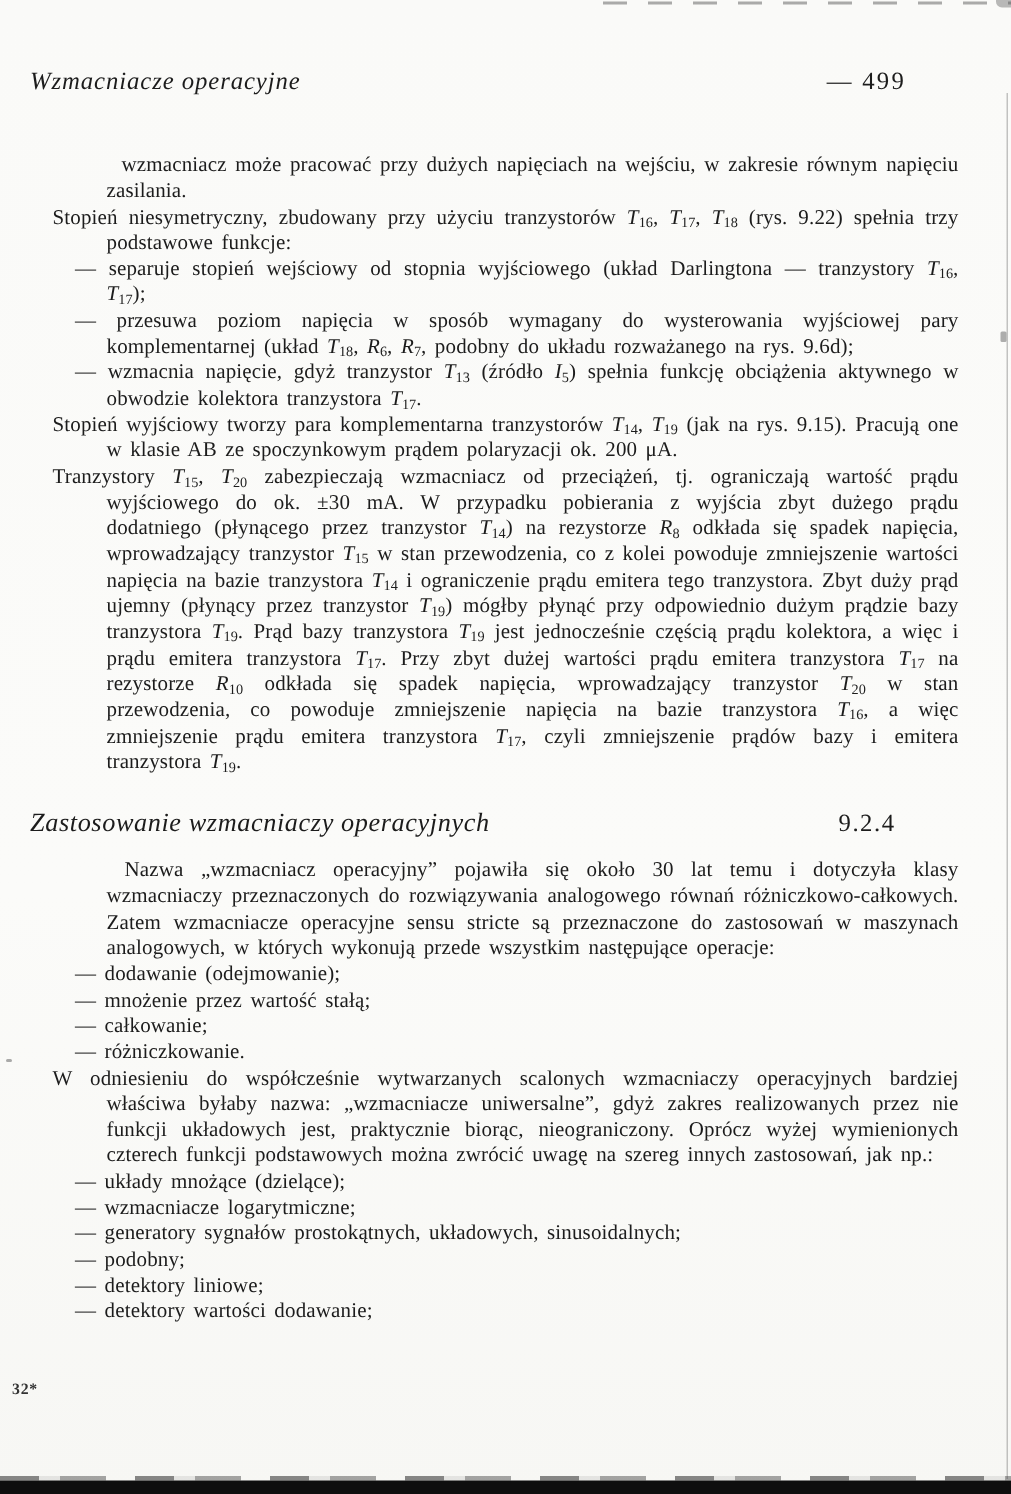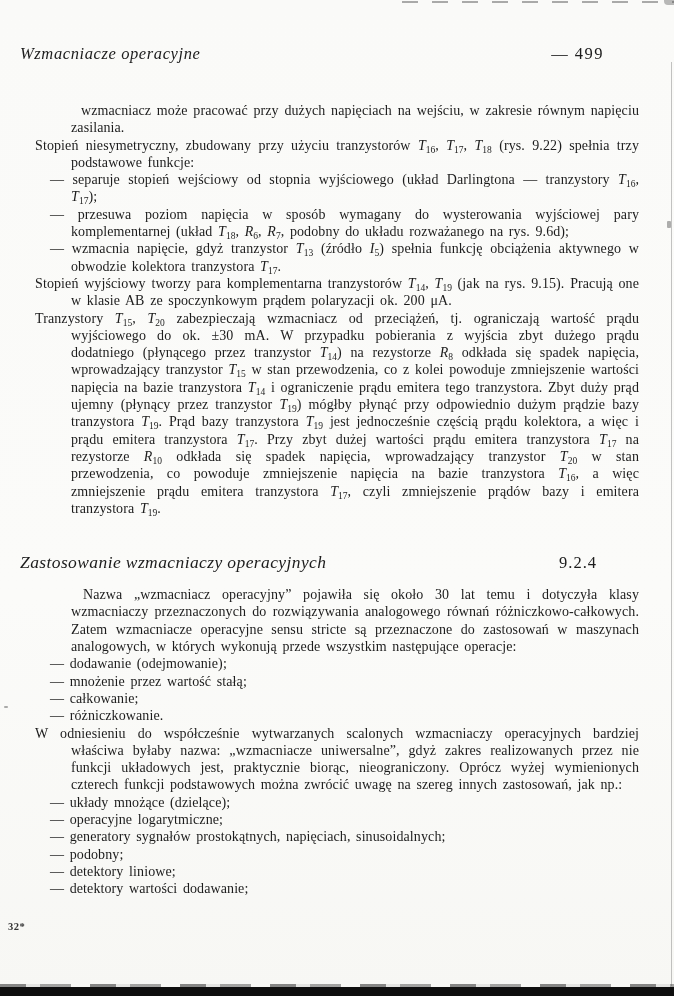--- a/index.html
+++ b/index.html
@@ -24,21 +24,21 @@
   }
   .para i{font-family:"Liberation Serif","DejaVu Serif",serif;}
   .para sub{font-size:0.68em;line-height:0;vertical-align:-0.28em;letter-spacing:0;}
   .cont{text-indent:10px;}
   .hang{text-indent:-36px;}
   .dash{text-indent:-21px;}
   .indent{text-indent:12px;}
   
   .section-row{
     display:flex;justify-content:space-between;align-items:flex-end;
-    margin:35px 42px 13px -51px;
+    margin:21px 42px 13px -51px;
   }
   .section-title{font-style:italic;font-size:17.5px;letter-spacing:0.4px;}
   .section-number{font-size:16.5px;letter-spacing:1px;}
   
   .footer-mark{position:absolute;left:8px;top:921px;font-size:10.5px;letter-spacing:0.5px;color:#333;font-weight:bold;}
   
   .bottom-bar{position:absolute;left:0;right:0;bottom:0;height:9px;background:#0e0e0e;}
   .bottom-bar-fringe{
     position:absolute;left:0;right:0;bottom:9px;height:3px;
     background:repeating-linear-gradient(90deg,rgba(40,40,40,.55) 0 26px,rgba(120,120,120,.15) 26px 40px,rgba(60,60,60,.45) 40px 71px,transparent 71px 90px);
@@ -74,22 +74,22 @@
         <span class="section-title">Zastosowanie wzmacniaczy operacyjnych</span>
         <span class="section-number">9.2.4</span>
       </div>
       <div class="para indent">Nazwa „wzmacniacz operacyjny” pojawiła się około 30 lat temu i dotyczyła klasy wzmacniaczy przeznaczonych do rozwiązywania analogowego równań różniczkowo-całkowych. Zatem wzmacniacze operacyjne sensu stricte są przeznaczone do zastosowań w maszynach analogowych, w których wykonują przede wszystkim następujące operacje:</div>
       <div class="para dash">— dodawanie (odejmowanie);</div>
       <div class="para dash">— mnożenie przez wartość stałą;</div>
       <div class="para dash">— całkowanie;</div>
       <div class="para dash">— różniczkowanie.</div>
       <div class="para hang">W odniesieniu do współcześnie wytwarzanych scalonych wzmacniaczy operacyjnych bardziej właściwa byłaby nazwa: „wzmacniacze uniwersalne”, gdyż zakres realizowanych przez nie funkcji układowych jest, praktycznie biorąc, nieograniczony. Oprócz wyżej wymienionych czterech funkcji podstawowych można zwrócić uwagę na szereg innych zastosowań, jak np.:</div>
       <div class="para dash">— układy mnożące (dzielące);</div>
-      <div class="para dash">— operacyjne logarytmiczne;</div>
-      <div class="para dash">— generatory sygnałów prostokątnych, napięciach, sinusoidalnych;</div>
+      <div class="para dash">— wzmacniacze logarytmiczne;</div>
+      <div class="para dash">— generatory sygnałów prostokątnych, układowych, sinusoidalnych;</div>
       <div class="para dash">— podobny;</div>
       <div class="para dash">— detektory liniowe;</div>
       <div class="para dash">— detektory wartości dodawanie;</div>
     </div>
 
   <span class="footer-mark">32*</span>
 
   <div class="top-edge-marks"></div>
   <div class="corner-mark"></div>
   <div class="right-edge-line"></div>

